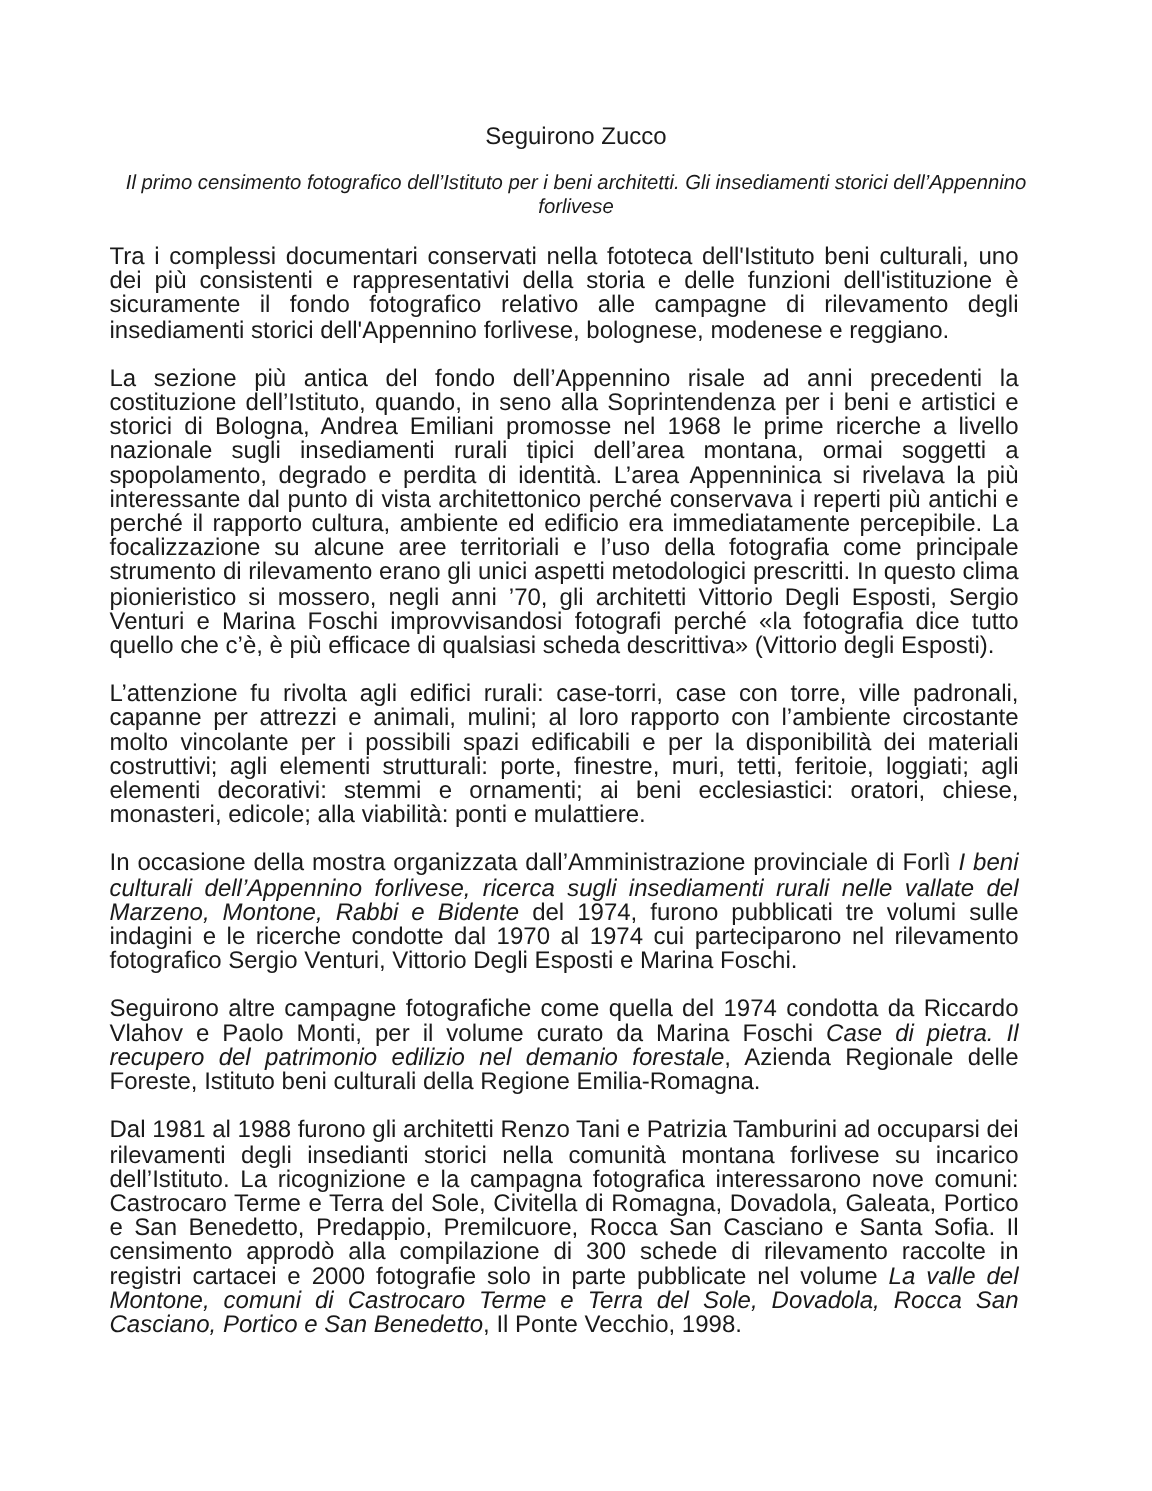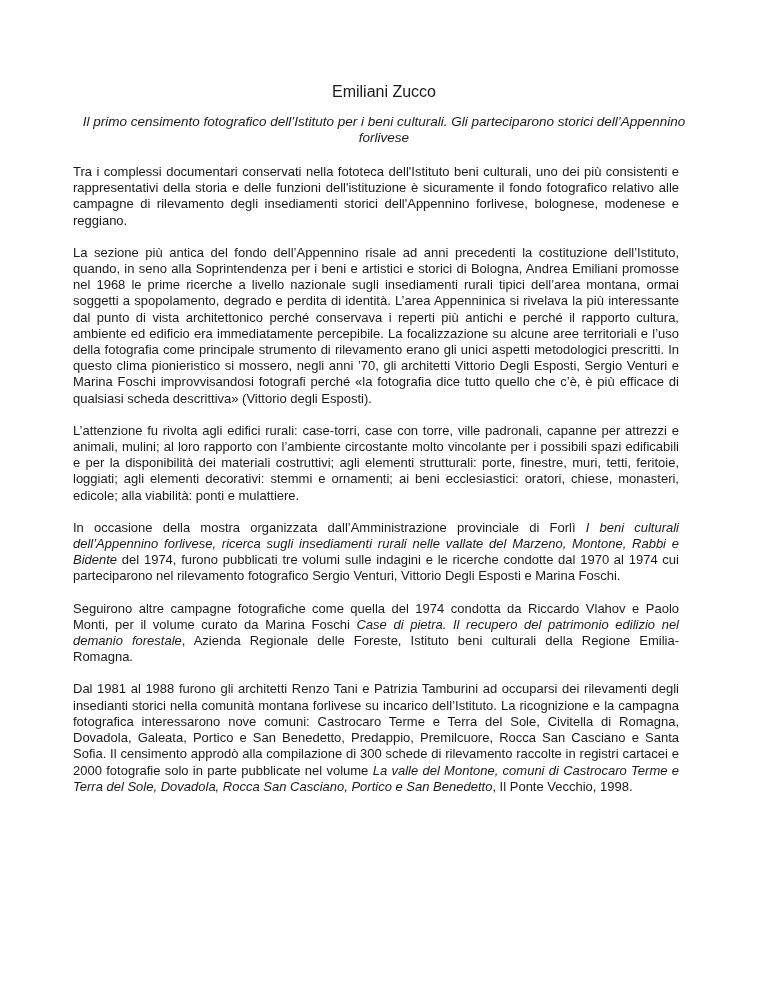--- a/index.html
+++ b/index.html
@@ -29,34 +29,34 @@
     }
     .subtitle {
       text-align: center;
       font-style: italic;
       font-size: 13.5px;
       line-height: 16px;
       margin: 0 0 18px 0;
     }
     .para {
       text-align: justify;
-      font-size: 13px;
+      font-size: 16px;
       line-height: 16.2px;
       margin: 0 16px 16px 0;
     }
     .para em {
       font-style: italic;
     }
   </style>
 </head>
 <body>
 
 <div class="page">
-  <p class="author">Emiliani Zucco</p>
-  <p class="subtitle">Il primo censimento fotografico dell’Istituto per i beni culturali. Gli parteciparono storici dell’Appennino forlivese</p>
+  <p class="author">Seguirono Zucco</p>
+  <p class="subtitle">Il primo censimento fotografico dell’Istituto per i beni architetti. Gli insediamenti storici dell’Appennino forlivese</p>
 
   <p class="para">
     <span>Tra i complessi documentari conservati nella fototeca dell'Istituto beni culturali, uno dei più consistenti e rappresentativi della storia e delle funzioni dell'istituzione è sicuramente il fondo fotografico relativo alle campagne di rilevamento degli insediamenti storici dell'Appennino forlivese, bolognese, modenese e reggiano.</span>
   </p>
 
   <p class="para">
     <span>La sezione più antica del fondo dell’Appennino risale ad anni precedenti la costituzione dell’Istituto, quando, in seno alla Soprintendenza per i beni e artistici e storici di Bologna, Andrea Emiliani promosse nel 1968 le prime ricerche a livello nazionale sugli insediamenti rurali tipici dell’area montana, ormai soggetti a spopolamento, degrado e perdita di identità. L’area Appenninica si rivelava la più interessante dal punto di vista architettonico perché conservava i reperti più antichi e perché il rapporto cultura, ambiente ed edificio era immediatamente percepibile. La focalizzazione su alcune aree territoriali e l’uso della fotografia come principale strumento di rilevamento erano gli unici aspetti metodologici prescritti. In questo clima pionieristico si mossero, negli anni ’70, gli architetti Vittorio Degli Esposti, Sergio Venturi e Marina Foschi improvvisandosi fotografi perché «la fotografia dice tutto quello che c’è, è più efficace di qualsiasi scheda descrittiva» (Vittorio degli Esposti).</span>
   </p>
 
   <p class="para">

